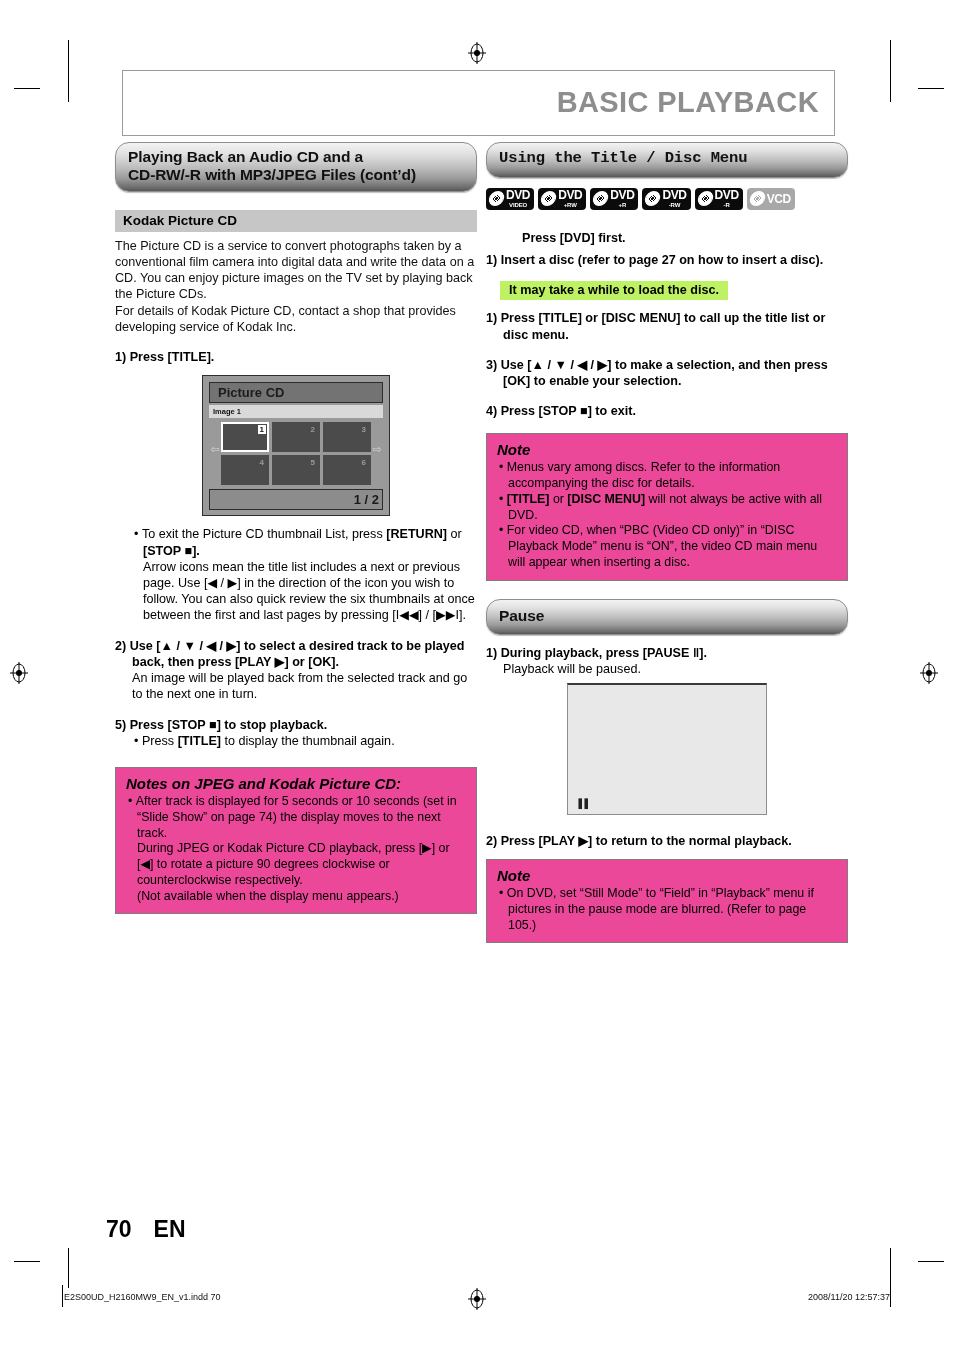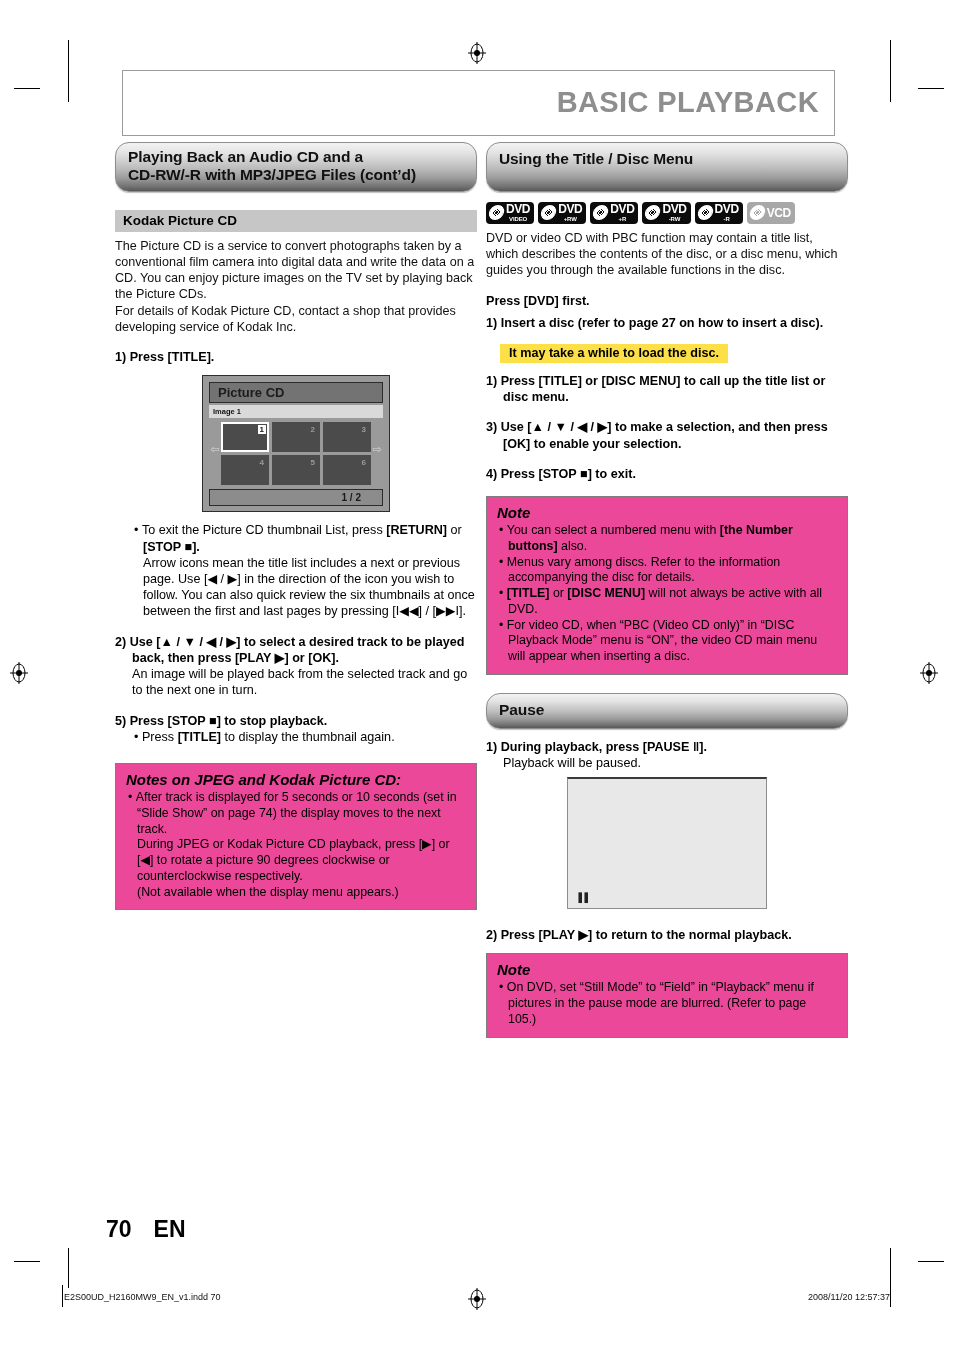--- a/index.html
+++ b/index.html
@@ -62,21 +62,21 @@
   .sp14{height:14px;}
   .sp18{height:18px;}
 
   .step{font-size:12.6px;line-height:1.29;font-weight:bold;
         padding-left:17px;text-indent:-17px;}
   .sub{font-size:12.6px;line-height:1.29;padding-left:17px;}
   .star{font-size:12.6px;line-height:1.29;padding-left:27px;text-indent:-11px;}
   .bullet{font-size:12.6px;line-height:1.29;padding-left:11px;text-indent:-9px;}
   .bullet2{font-size:12.6px;line-height:1.29;padding-left:28px;text-indent:-9px;}
 
-  .hl{background:#fde047;display:inline-block;padding:2px 9px 3px 9px;
+  .hl{background:#bef264;display:inline-block;padding:2px 9px 3px 9px;
       font-weight:bold;font-size:12.6px;}
   .hlwrap{padding-left:14px;}
 
   
   .notebox{
     background:#ec4899;border:1px solid #7d7d7d;padding:7px 10px 9px 10px;
     box-sizing:border-box;
   }
   .notebox .ntitle{font-size:15px;font-weight:bold;font-style:italic;
     margin-bottom:2px;color:#000;}
@@ -125,22 +125,22 @@
     padding-bottom:4px;}
   .arrow{font-size:11px;color:#d8d8d8;line-height:1;}
   .thumbs{flex:1;display:grid;grid-template-columns:repeat(3,1fr);
     grid-template-rows:repeat(2,30px);gap:3px;margin-top:4px;}
   .th{background:#4b4b4b;position:relative;border:2px solid transparent;}
   .th.sel{border:2px solid #ffffff;}
   .thn{position:absolute;top:1px;right:1px;font-size:8px;font-weight:bold;
     color:#9a9a9a;background:transparent;padding:0 2px;line-height:1.15;}
   .th.sel .thn{color:#111;background:#fff;}
   .scr-foot{background:#8c8c8c;border:1px solid #2c2c2c;box-sizing:border-box;
-    margin-top:4px;font-size:10px;font-weight:bold;color:#1a1a1a;
-    text-align:right;padding:2px 21px;}
+    margin-top:4px;font-size:13px;font-weight:bold;color:#1a1a1a;
+    text-align:right;padding:2px 3px;}
 
   
   .pausewrap{display:flex;justify-content:center;}
   .pausescreen{
     width:200px;height:132px;background:#e8e8e8;
     border:1px solid #8d8d8d;border-top:2px solid #3a3a3a;
     box-sizing:border-box;position:relative;
   }
   .pauseicon{position:absolute;left:7px;bottom:5px;font-size:9px;color:#222;
     letter-spacing:-1px;font-family:"DejaVu Sans", sans-serif;}
@@ -278,21 +278,21 @@
       <div class="ntitle">Notes on JPEG and Kodak Picture CD:</div>
       <p class="bullet"><span>•&nbsp;</span><span>After track is displayed for 5 seconds or 10 seconds (set in “Slide Show” on page 74) the display moves to the next track.</span></p>
       <p class="bullet" style="text-indent:0;padding-left:11px;">During JPEG or Kodak Picture CD playback, press [▶] or [◀] to rotate a picture 90 degrees clockwise or counterclockwise respectively.</p>
       <p class="bullet" style="text-indent:0;padding-left:11px;">(Not available when the display menu appears.)</p>
     </div>
 
   </div>
 
   <div class="col col-right">
 
-    <div class="secbar" style="padding-top:7px;padding-bottom:23px;">
+    <div class="secbar" style="padding-top:7px;padding-bottom:9px;font-family:Liberation Mono, monospace;">
       <div class="t">Using the Title / Disc Menu</div>
     </div>
 
     <div class="sp10"></div>
 
     <div class="badges">
       <div class="badge dark">
         <span class="disc"></span>
         <span class="btext">
           <span class="b1">DVD</span>
@@ -329,24 +329,23 @@
       </div>
       <div class="badge gray">
         <span class="disc"></span>
         <span class="btext">
           <span class="b1">VCD</span>
         </span>
       </div>
     </div>
 
     <div class="sp6"></div>
-    <p class="body">DVD or video CD with PBC function may contain a title list, which describes the contents of the disc, or a disc menu, which guides you through the available functions in the disc.</p>
-
-    <div class="sp14"></div>
-    <p class="step" style="padding-left:0;text-indent:0;">Press [DVD] first.</p>
+
+    <div class="sp14"></div>
+    <p class="step" style="padding-left:0;text-indent:0;margin-left:36px;">Press [DVD] first.</p>
 
     <div class="sp6"></div>
     <p class="step">1) Insert a disc (refer to page 27 on how to insert a disc).</p>
     <div class="sp6"></div>
 
     <div class="sp6"></div>
     <div class="hlwrap">
       <span class="hl">It may take a while to load the disc.</span>
     </div>
 
@@ -356,21 +355,20 @@
     <div class="sp14"></div>
     <p class="step">3) Use [▲ / ▼ / ◀ / ▶] to make a selection, and then press [OK] to enable your selection.</p>
 
     <div class="sp14"></div>
     <p class="step">4) Press [STOP ■] to exit.</p>
 
     <div class="sp14"></div>
 
     <div class="notebox">
       <div class="ntitle">Note</div>
-      <p class="bullet"><span>•&nbsp;</span><span>You can select a numbered menu with </span><b>[the Number buttons]</b><span> also.</span></p>
       <p class="bullet"><span>•&nbsp;</span><span>Menus vary among discs. Refer to the information accompanying the disc for details.</span></p>
       <p class="bullet"><span>•&nbsp;</span><b>[TITLE]</b><span> or </span><b>[DISC MENU]</b><span> will not always be active with all DVD.</span></p>
       <p class="bullet"><span>•&nbsp;</span><span>For video CD, when “PBC (Video CD only)” in “DISC Playback Mode” menu is “ON”, the video CD main menu will appear when inserting a disc.</span></p>
     </div>
 
     <div class="sp18"></div>
 
     <div class="secbar" style="padding-top:7px;padding-bottom:9px;">
       <div class="t">Pause</div>
     </div>

